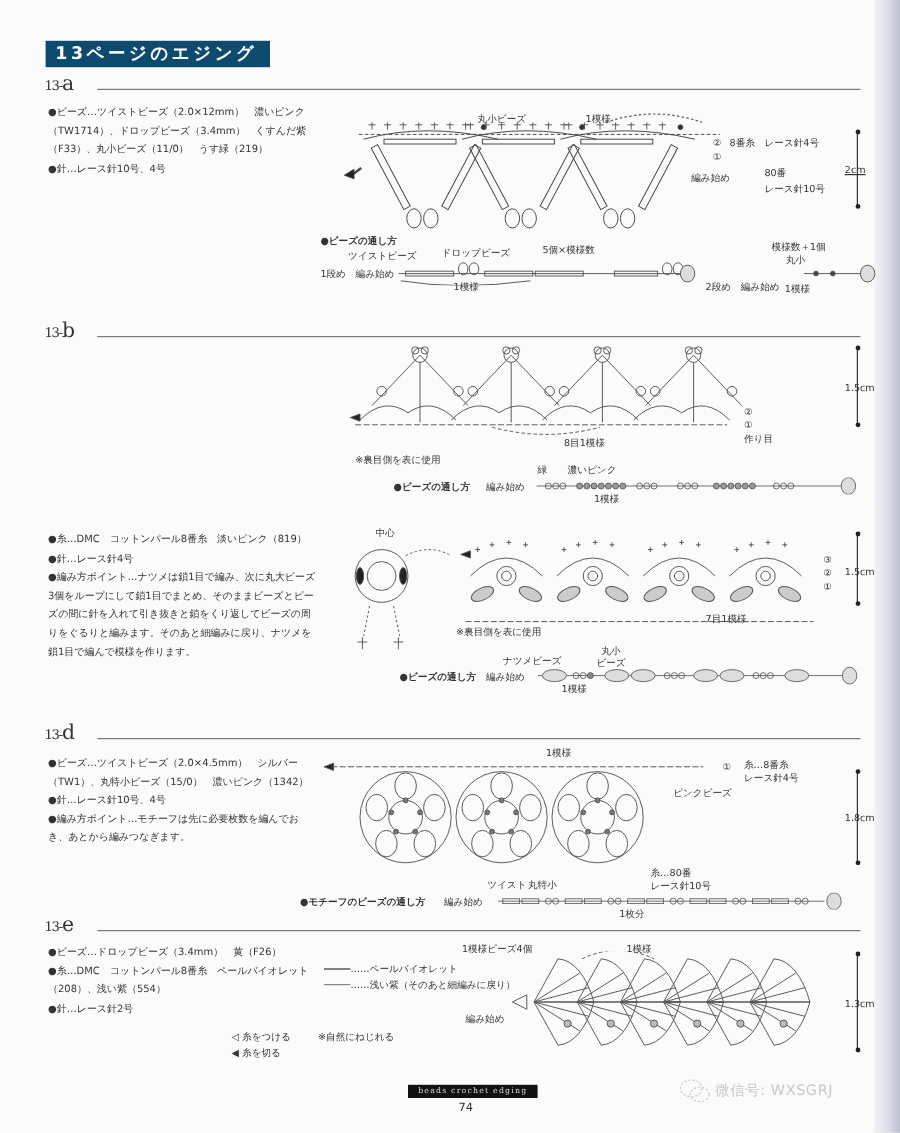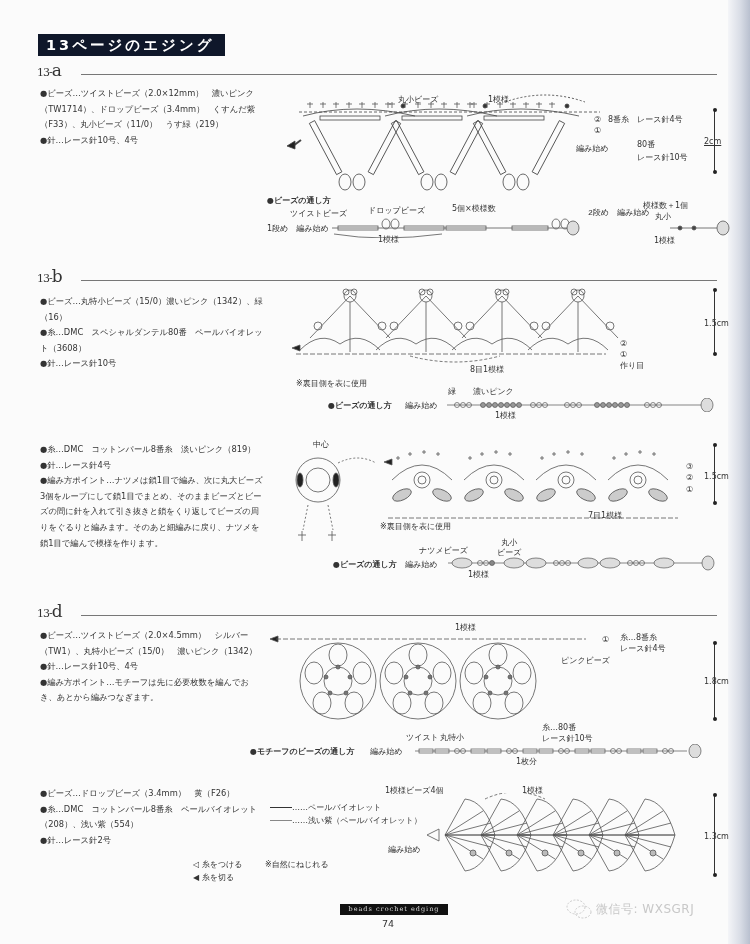--- a/index.html
+++ b/index.html
@@ -8,21 +8,21 @@
     background:#fbfbfb;
     font-family:"DejaVu Sans", sans-serif;
     color:#222;
   }
   .spine {
     position:absolute; right:0; top:0; width:22px; height:944px;
     background:linear-gradient(to right,#f4f5f8 0%,#d9dde6 55%,#b9c0cf 100%);
   }
   .page-title {
     position:absolute; left:38px; top:34px; height:22px;
-    background:#0f172a; color:#fff;
+    background:#0c4a6e; color:#fff;
     font-family:"DejaVu Sans", sans-serif; font-weight:bold;
     font-size:14.5px; letter-spacing:3px; line-height:22px;
     padding:0 10px 0 8px;
   }
   .section { position:absolute; left:0; width:728px; }
   .sec-head { position:absolute; left:37px; top:0; height:20px; width:680px; }
   .sec-label {
     position:absolute; left:0; top:-4px;
     font-family:"DejaVu Serif", serif; font-size:17px; color:#333; white-space:nowrap;
   }
@@ -105,21 +105,21 @@
   <div class="lbl" style="left:637px;top:89px;">レース針10号</div>
   <div class="scale" style="left:714px;top:46px;height:62px;"></div>
   <div class="scale-lbl" style="left:704px;top:73px;text-decoration:underline;">2cm</div>
 
   <div class="lbl lbl-b" style="left:267px;top:132px;">●ビーズの通し方</div>
   <div class="lbl" style="left:290px;top:145px;">ツイストビーズ</div>
   <div class="lbl" style="left:368px;top:142px;">ドロップビーズ</div>
   <div class="lbl" style="left:452px;top:140px;">5個×模様数</div>
   <div class="lbl" style="left:267px;top:160px;">1段め　編み始め</div>
   <div class="lbl" style="left:378px;top:171px;">1模様</div>
-  <div class="lbl" style="left:588px;top:144px;font-family:Liberation Mono, monospace;">2段め　編み始め</div>
+  <div class="lbl" style="left:588px;top:171px;">2段め　編み始め</div>
   <div class="lbl" style="left:643px;top:137px;">模様数＋1個</div>
   <div class="lbl" style="left:655px;top:148px;">丸小</div>
   <div class="lbl" style="left:654px;top:172px;">1模様</div>
   <svg class="diagram" style="left:332px;top:150px;" width="400" height="24">
     <g stroke="#555" fill="none" stroke-width="0.8">
       <line x1="0" y1="14" x2="245" y2="14"></line>
       <rect x="6" y="12" width="40" height="4"></rect>
         <ellipse cx="54" cy="10" rx="4" ry="5"></ellipse>
         <ellipse cx="63" cy="10" rx="4" ry="5"></ellipse>
       <rect x="72" y="12" width="40" height="4"></rect>
@@ -134,25 +134,20 @@
       <ellipse cx="241" cy="14" rx="6" ry="7" fill="#ddd"></ellipse>
         <ellipse cx="391" cy="14" rx="6" ry="7" fill="#ddd"></ellipse>
     </g>
   </svg>
 </div>
 
 <div class="section" style="top:270px;height:150px;">
   <div class="sec-head">
     <div class="sec-label"><span class="num">13-</span><span>b</span></div>
     <div class="sec-rule"></div>
-  </div>
-  <div class="spec" style="top:24px;">
-    <p>●ビーズ…丸特小ビーズ（15/0）濃いピンク（1342）、緑（16）</p>
-    <p>●糸…DMC　スペシャルダンテル80番　ペールバイオレット（3608）</p>
-    <p>●針…レース針10号</p>
   </div>
   <svg class="diagram" style="left:290px;top:16px;" width="330" height="80">
     <g stroke="#555" fill="none" stroke-width="0.8">
       <polygon points="2,62 10,59 10,65" fill="#222"></polygon>
       <path d="M6,68 h310" stroke-dasharray="5 2"></path>
       <g id="peak">
         <path d="M10,64 Q30,44 50,58 Q70,44 90,64"></path>
         <path d="M20,52 L60,10 L100,52"></path>
         <circle cx="60" cy="10" r="6"></circle>
           <circle cx="56" cy="6" r="3"></circle>
@@ -351,30 +346,34 @@
       <rect x="212" y="5" width="14" height="4"></rect>
         <rect x="228" y="5" width="14" height="4"></rect>
       <circle cx="250" cy="7" r="2.5"></circle>
         <circle cx="256" cy="7" r="2.5"></circle>
       <ellipse cx="280" cy="7" rx="6" ry="7" fill="#ddd"></ellipse>
     </g>
   </svg>
 </div>
 
 <div class="section" style="top:765px;height:130px;">
+  <div class="sec-head">
+    <div class="sec-label"><span class="num">13-</span><span>e</span></div>
+    <div class="sec-rule"></div>
+  </div>
   <div class="spec" style="top:21px;">
     <p>●ビーズ…ドロップビーズ（3.4mm）　黄（F26）</p>
     <p>●糸…DMC　コットンパール8番糸　ペールバイオレット（208）、浅い紫（554）</p>
     <p>●針…レース針2号</p>
   </div>
   <div class="legend" style="left:270px;top:36px;">
     <span style="display:inline-block;width:22px;border-top:1.5px solid #333;vertical-align:middle;"></span><span>……ペールバイオレット</span>
   </div>
   <div class="legend" style="left:270px;top:49px;">
-    <span style="display:inline-block;width:22px;border-top:1px solid #888;vertical-align:middle;"></span><span>……浅い紫（ペールバイオレット）</span>
+    <span style="display:inline-block;width:22px;border-top:1px solid #888;vertical-align:middle;"></span><span>……浅い紫（そのあと細編みに戻り）</span>
   </div>
   <div class="legend" style="left:193px;top:93px;">◁ 糸をつける</div>
   <div class="legend" style="left:193px;top:106px;">◀ 糸を切る</div>
   <div class="legend" style="left:265px;top:93px;">※自然にねじれる</div>
   <div class="lbl" style="left:385px;top:21px;">1模様ビーズ4個</div>
   <div class="lbl" style="left:522px;top:21px;">1模様</div>
   <div class="lbl" style="left:388px;top:80px;">編み始め</div>
   <svg class="diagram" style="left:425px;top:28px;" width="260" height="85">
     <g stroke="#555" fill="none" stroke-width="0.8">
       <polygon points="2,42 14,36 14,48" fill="none"></polygon>

